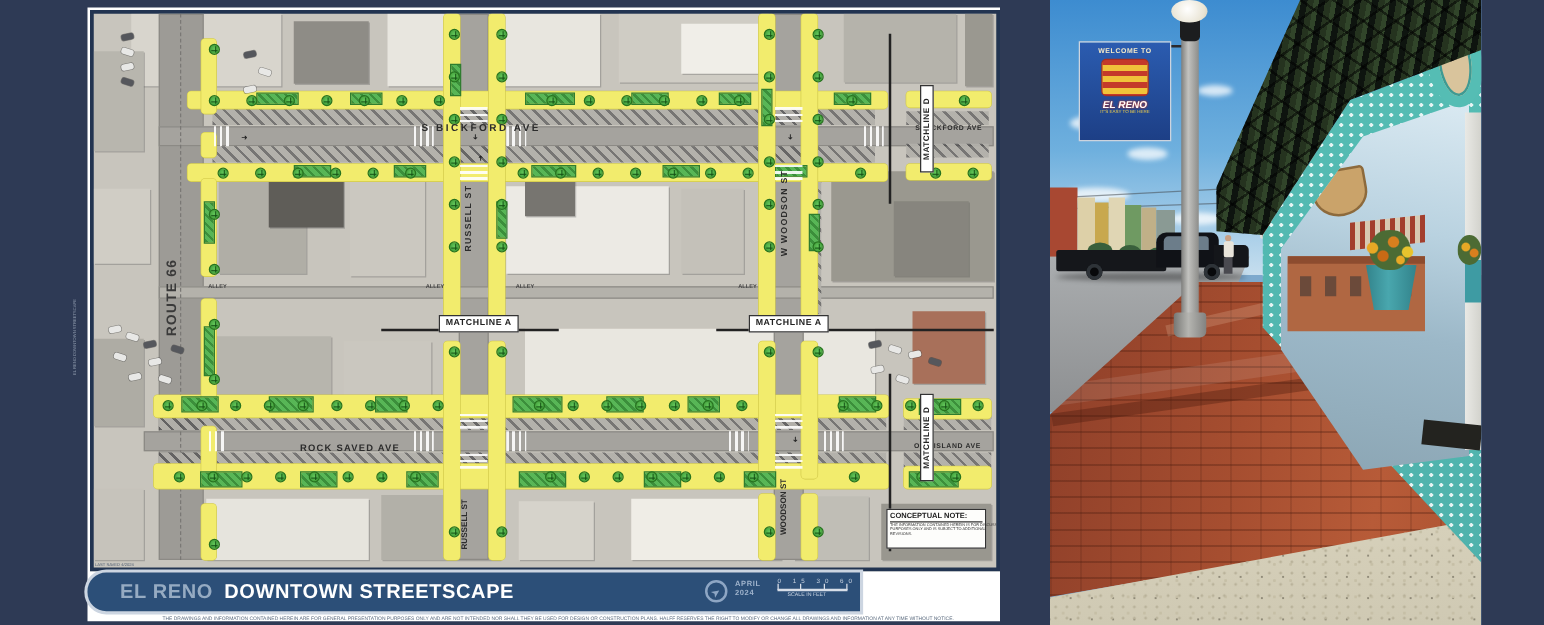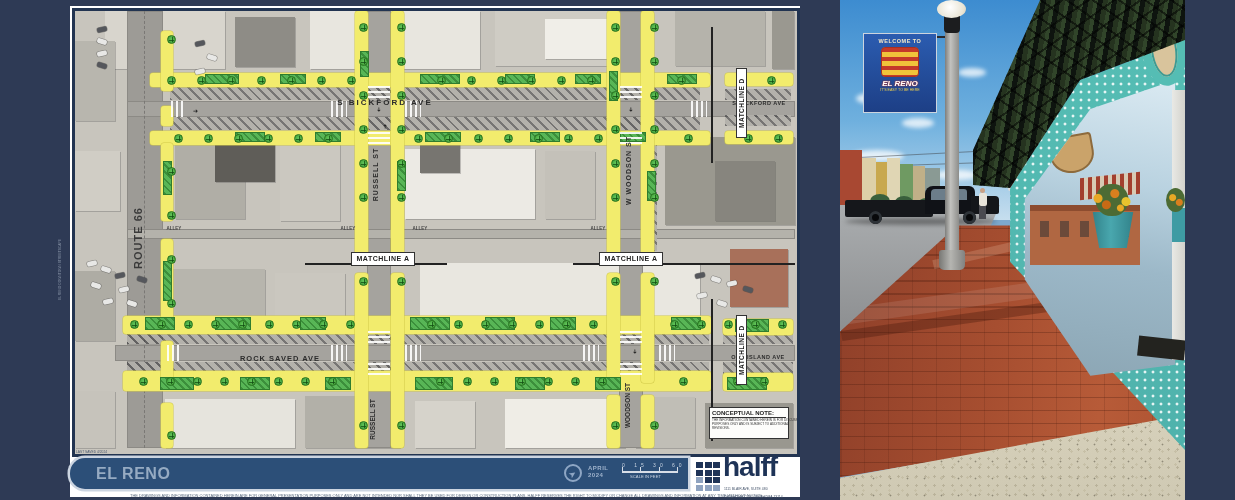--- a/index.html
+++ b/index.html
@@ -397,58 +397,37 @@
       <div id="cnote" class="abs">
         <div class="t">CONCEPTUAL NOTE:</div>
         <div class="b">THE INFORMATION CONTAINED HEREIN IS FOR DISCUSSION PURPOSES ONLY AND IS SUBJECT TO ADDITIONAL REVISIONS.</div>
       </div>
     </div>
 
     <span id="plotstamp" class="abs">LAST SAVED 4/2024</span>
 
     <div id="titlebar" class="abs">
       <span id="title-left">EL RENO</span>
+      <span id="title-right">DOWNTOWN STREETSCAPE</span>
     </div>
     <div id="compass" class="abs"><span>➤</span></div>
     <div class="abs datecol" style="left:518px;top:459px;">
       <div>APRIL</div>
       <div>2024</div>
     </div>
     <div id="scalebar" class="abs">
       <div class="nums">0  15  30  60</div>
       <div class="line"></div>
       <div class="tick" style="left:0;"></div>
       <div class="tick" style="left:18px;"></div>
       <div class="tick" style="left:37px;"></div>
       <div class="tick" style="left:55px;"></div>
       <div class="lbl">SCALE IN FEET</div>
     </div>
 
-    <div id="halff" class="abs">
-      <div id="hgrid">
-          <i style="background: rgb(30, 51, 87);"></i>
-          <i style="background: rgb(30, 51, 87);"></i>
-          <i style="background: rgb(30, 51, 87);"></i>
-          <i style="background: rgb(30, 51, 87);"></i>
-          <i style="background: rgb(30, 51, 87);"></i>
-          <i style="background: rgb(30, 51, 87);"></i>
-          <i style="background: rgb(143, 163, 192);"></i>
-          <i style="background: rgb(30, 51, 87);"></i>
-          <i style="background: rgb(30, 51, 87);"></i>
-          <i style="background: rgb(143, 163, 192);"></i>
-          <i style="background: rgb(143, 163, 192);"></i>
-          <i style="background: rgb(143, 163, 192);"></i>
-        </div>
-      <div id="hname">halff</div>
-      <div id="haddr">
-        <div>1111 BLAIR AVE, SUITE 480</div>
-        <div>OKLAHOMA CITY, OKLAHOMA 73114</div>
-
-      </div>
-    </div>
 
     <span id="disclaimer" class="abs">THE DRAWINGS AND INFORMATION CONTAINED HEREIN ARE FOR GENERAL PRESENTATION PURPOSES ONLY AND ARE NOT INTENDED NOR SHALL THEY BE USED FOR DESIGN OR CONSTRUCTION PLANS. HALFF RESERVES THE RIGHT TO MODIFY OR CHANGE ALL DRAWINGS AND INFORMATION AT ANY TIME WITHOUT NOTICE.</span>
   </div>
 
   <div id="photo" class="abs">
     <div id="sky" class="abs"></div>
     <div id="photo-scene" class="abs" style="left:0;top:0;width:345px;height:500px;">
         <div style="position: absolute; left: 16px; top: 92px; width: 44px; height: 13px; background: rgb(255, 255, 255); opacity: 0.75; border-radius: 50%; filter: blur(2px);"></div>
         <div style="position: absolute; left: 62px; top: 118px; width: 32px; height: 10px; background: rgb(255, 255, 255); opacity: 0.75; border-radius: 50%; filter: blur(2px);"></div>
         <div style="position: absolute; left: 118px; top: 68px; width: 28px; height: 9px; background: rgb(255, 255, 255); opacity: 0.75; border-radius: 50%; filter: blur(2px);"></div>

